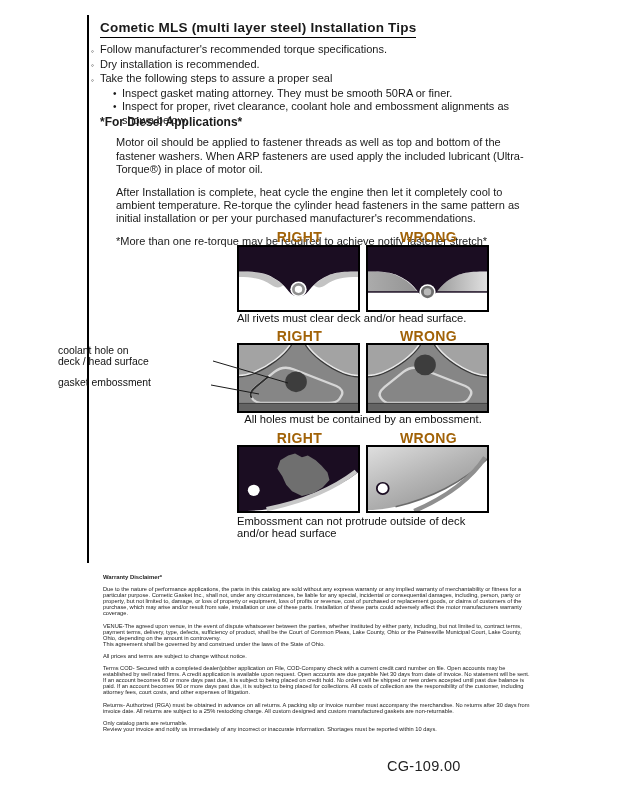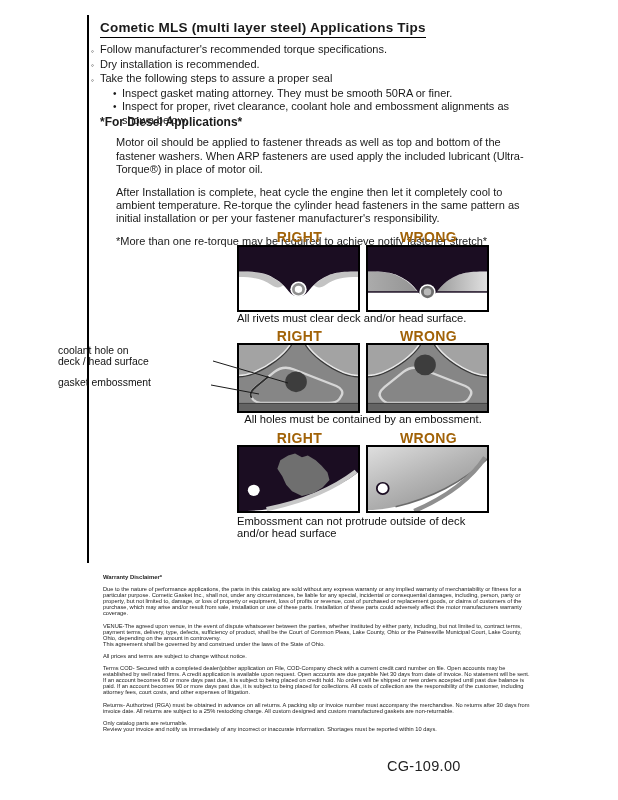--- a/index.html
+++ b/index.html
@@ -27,21 +27,21 @@
   .warranty p{margin:0 0 6px 0;}
   .warranty p.tight{margin-top:-6px;}
   .footer{position:absolute;left:387px;top:758px;font-size:14.5px;letter-spacing:.3px;color:#222;text-align:right;}
 </style>
 </head>
 <body>
 
 <div class="page">
   <div class="vrule"></div>
 
-  <div class="title">Cometic MLS (multi layer steel) Applications Tips</div>
+  <div class="title">Cometic MLS (multi layer steel) Installation Tips</div>
 
   <div class="bullets">
     <div class="b">
         <span class="m">◦</span>
         <span>Follow manufacturer's recommended torque specifications.</span>
       </div>
     <div class="b">
         <span class="m">◦</span>
         <span>Dry installation is recommended.</span>
       </div>
@@ -55,21 +55,21 @@
       </div>
     <div class="b sub">
         <span class="m">•</span>
         <span>Inspect for proper, rivet clearance, coolant hole and embossment alignments as shown below.</span>
       </div>
   </div>
 
   <div class="diesel">
     <h2>*For Diesel Applications*</h2>
     <p>Motor oil should be applied to fastener threads as well as top and bottom of the fastener washers. When ARP fasteners are used apply the included lubricant (Ultra-Torque®) in place of motor oil.</p>
-    <p>After Installation is complete, heat cycle the engine then let it completely cool to ambient temperature. Re-torque the cylinder head fasteners in the same pattern as initial installation or per your fastener manufacturer's responsibility.</p>
+    <p>After Installation is complete, heat cycle the engine then let it completely cool to ambient temperature. Re-torque the cylinder head fasteners in the same pattern as initial installation or per your purchased manufacturer's recommendations.</p>
     <p>*More than one re-torque may be required to achieve notify fastener stretch*</p>
   </div>
 
   <div class="dlabel" style="left:237px;top:229px;">RIGHT</div>
   <div class="dlabel" style="left:366px;top:229px;">WRONG</div>
 
   <div class="panel" style="left:237px;top:245px;">
     <svg viewBox="0 0 121 67" height="63" preserveAspectRatio="none">
       <rect width="121" height="67" fill="#ffffff"></rect>
       <path d="M0,26 C20,26 28,27.5 40,36.5 L45,40.5 C42,44 37,43.5 33,40.5 C24,33.5 14,32 0,32 Z" fill="#c3c3c3"></path>

